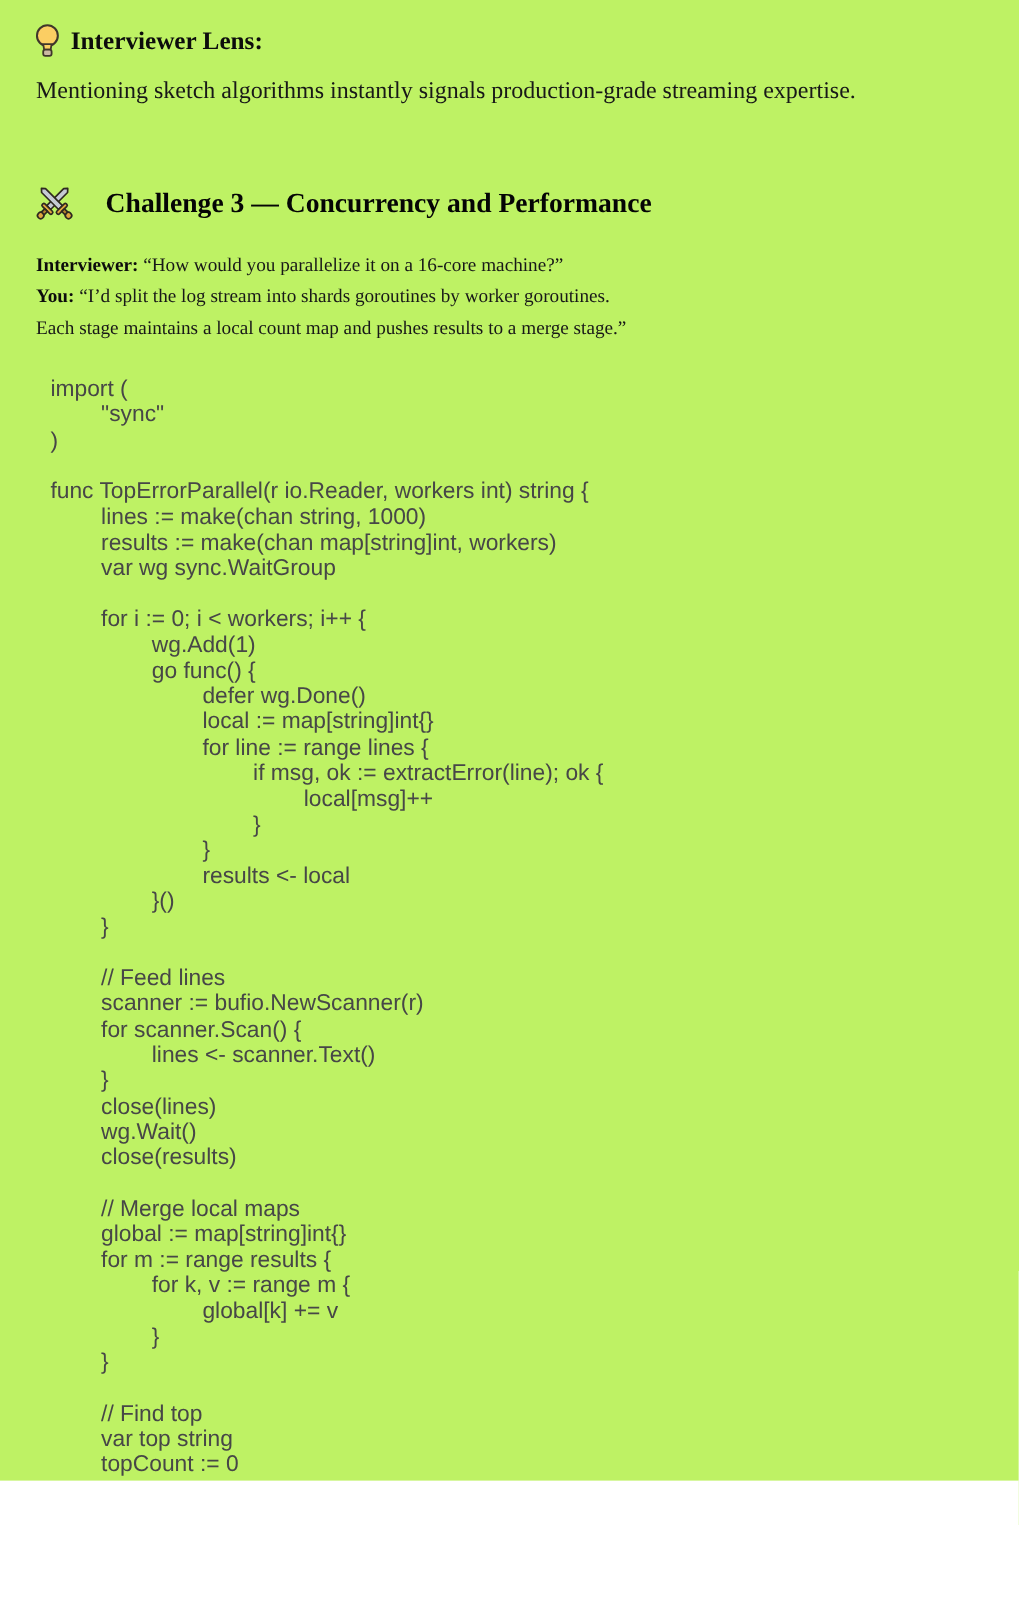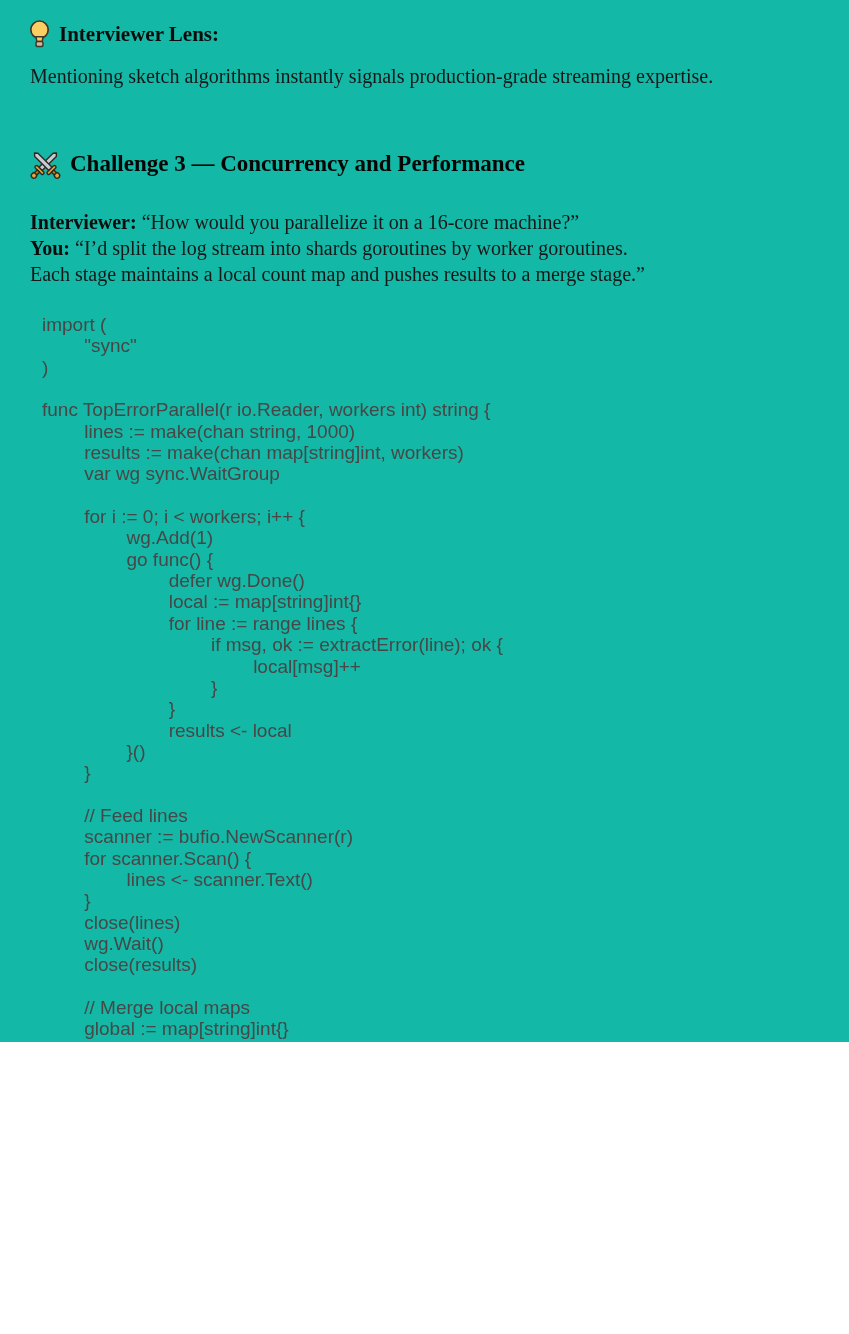--- a/index.html
+++ b/index.html
@@ -3,22 +3,22 @@
 <meta charset="utf-8">
 <style>
   html, body {
     margin: 0;
     padding: 0;
     background: #ffffff;
   }
   .page {
     position: relative;
     width: 849px;
-    height: 1042px;
-    background: #14b8a6;
+    height: 1234px;
+    background: #bef264;
     overflow: hidden;
     font-family: "Liberation Serif", "DejaVu Serif", serif;
     color: #161616;
   }
 
   
   .lens {
     position: absolute;
     top: 19px;
     left: 28px;
@@ -42,37 +42,38 @@
     line-height: 26px;
     color: #181818;
   }
 
   
   .challenge {
     position: absolute;
     top: 151px;
     left: 28px;
     display: flex;
-    gap: 7px;
+    align-items: center;
+    gap: 25px;
     height: 38px;
   }
   .challenge-title {
     font-weight: bold;
     font-size: 23px;
     color: #050505;
     white-space: nowrap;
   }
 
   
   .dialog {
     position: absolute;
     top: 209px;
     left: 30px;
     width: 795px;
-    font-size: 20px;
+    font-size: 16px;
     line-height: 26px;
     color: #181818;
   }
   .dialog p {
     margin: 0;
   }
   .speaker {
     font-weight: bold;
     color: #0c0c0c;
   }

